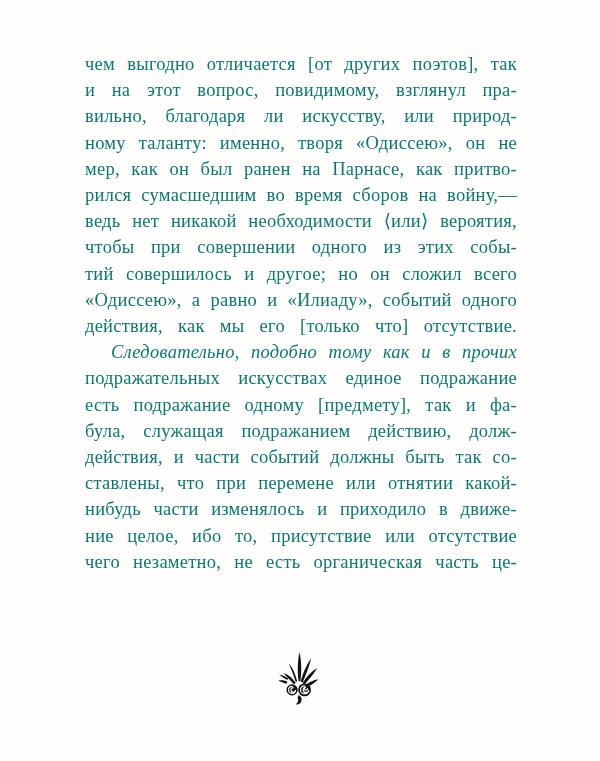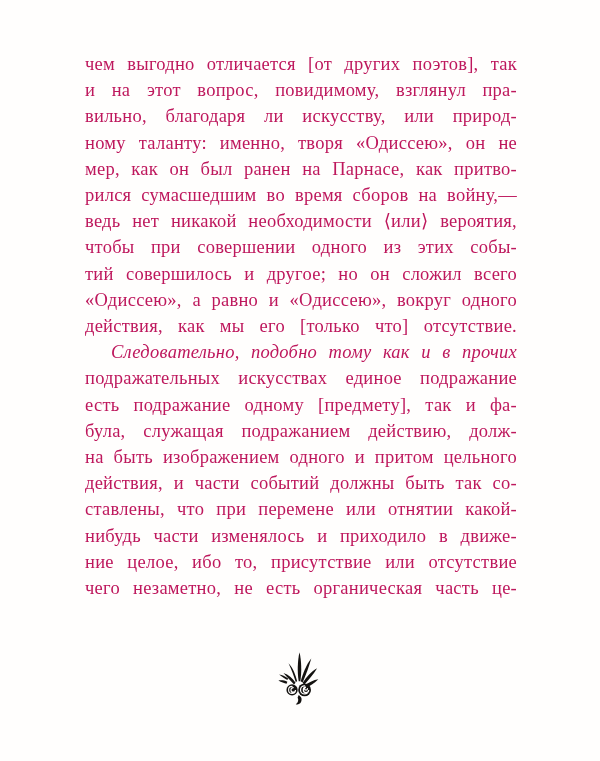--- a/index.html
+++ b/index.html
@@ -9,21 +9,21 @@
     height: 761px;
     background: #fffefd;
     overflow: hidden;
     font-family: "Liberation Serif", "DejaVu Serif", serif;
   }
   .text-block {
     position: absolute;
     left: 85px;
     top: 51px;
     width: 432px;
-    color: #be185d;
+    color: #0f766e;
     font-size: 18.5px;
     line-height: 26.2px;
     letter-spacing: 0.25px;
   }
   .line {
     text-align: justify;
     text-align-last: justify;
     white-space: normal;
   }
   .line.indent { text-indent: 26px; font-style: italic; }
@@ -45,27 +45,26 @@
   <div class="text-block">
     <div class="line">чем выгодно отличается [от других поэтов], так</div>
     <div class="line">и на этот вопрос, повидимому, взглянул пра-</div>
     <div class="line">вильно, благодаря ли искусству, или природ-</div>
     <div class="line">ному таланту: именно, творя «Одиссею», он не</div>
     <div class="line">мер, как он был ранен на Парнасе, как притво-</div>
     <div class="line">рился сумасшедшим во время сборов на войну,—</div>
     <div class="line">ведь нет никакой необходимости ⟨или⟩ вероятия,</div>
     <div class="line">чтобы при совершении одного из этих собы-</div>
     <div class="line">тий совершилось и другое; но он сложил всего</div>
-    <div class="line">«Одиссею», а равно и «Одиссею», вокруг одного</div>
+    <div class="line">«Одиссею», а равно и «Илиаду», событий одного</div>
     <div class="line">действия, как мы его [только что] отсутствие.</div>
     <div class="line indent">Следовательно, подобно тому как и в прочих</div>
     <div class="line">подражательных искусствах единое подражание</div>
     <div class="line">есть подражание одному [предмету], так и фа-</div>
     <div class="line">була, служащая подражанием действию, долж-</div>
-    <div class="line">на быть изображением одного и притом цельного</div>
     <div class="line">действия, и части событий должны быть так со-</div>
     <div class="line">ставлены, что при перемене или отнятии какой-</div>
     <div class="line">нибудь части изменялось и приходило в движе-</div>
     <div class="line">ние целое, ибо то, присутствие или отсутствие</div>
     <div class="line">чего незаметно, не есть органическая часть це-</div>
   </div>
 
   <div class="ornament">
     <svg viewBox="0 0 60 76" xmlns="http://www.w3.org/2000/svg" aria-hidden="true">
       <g fill="#141210">

